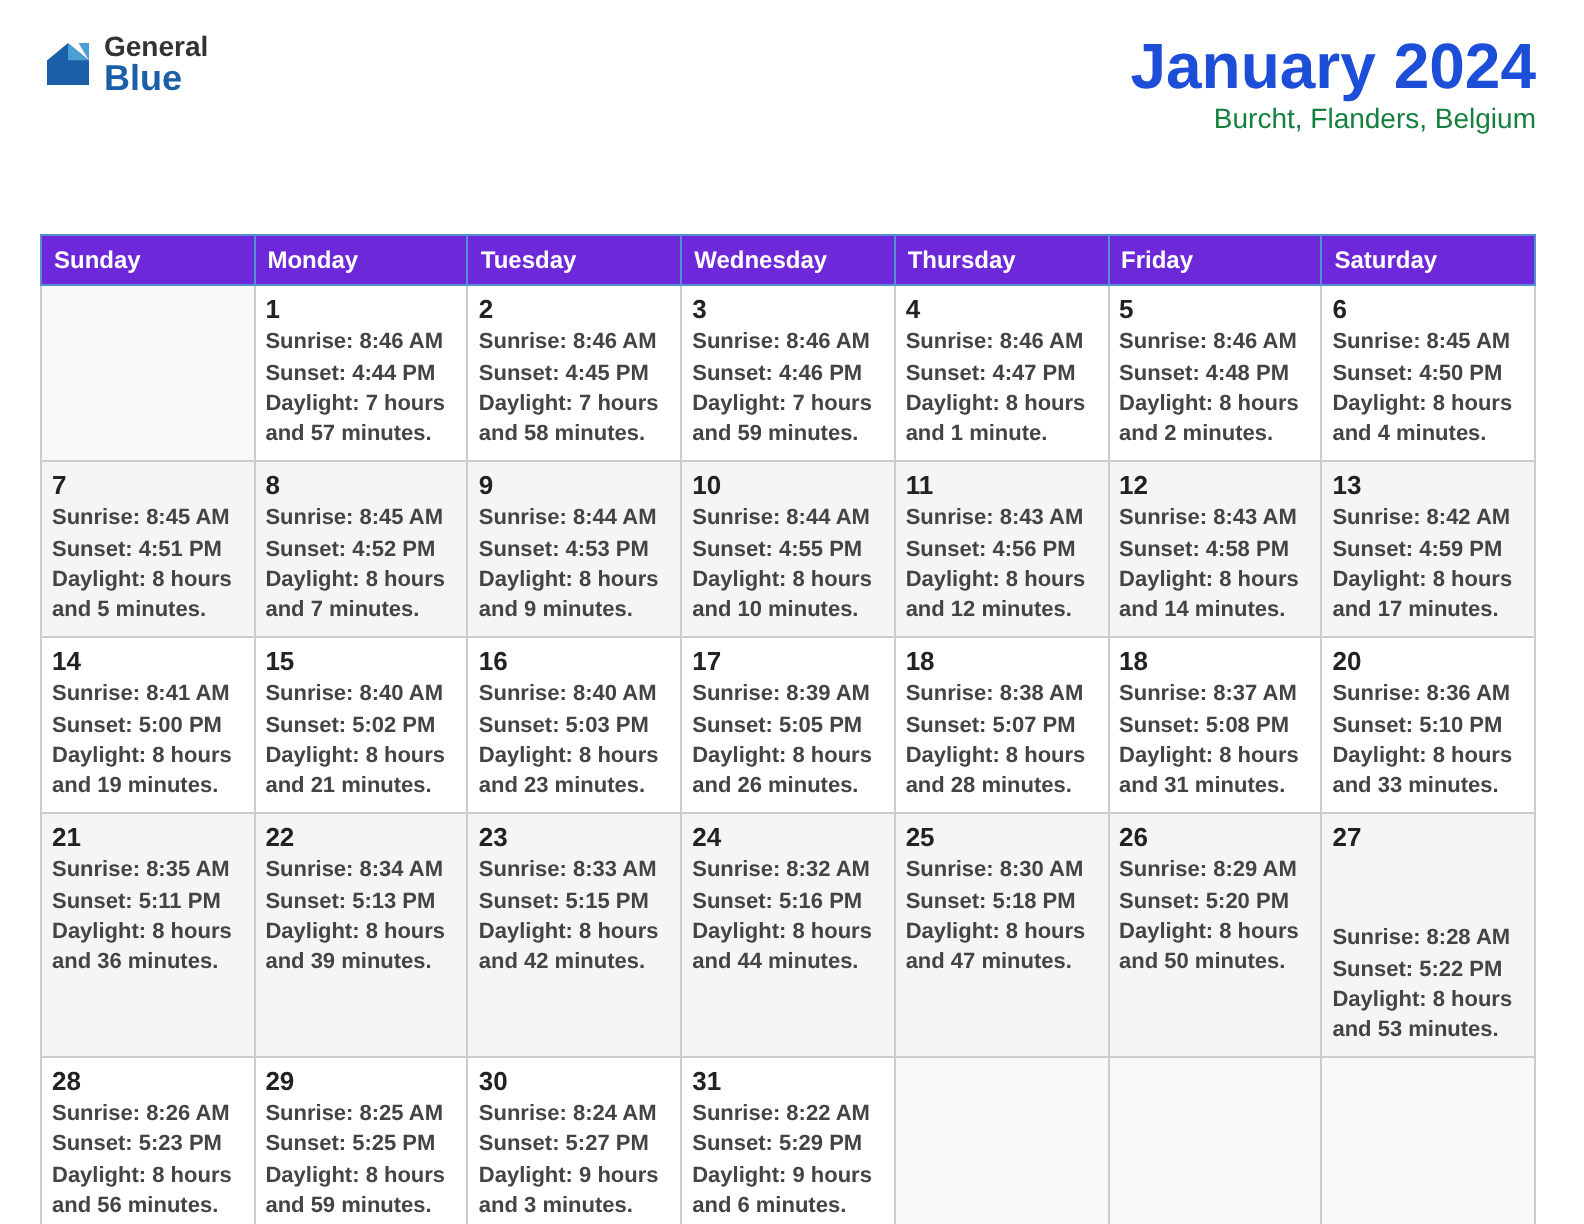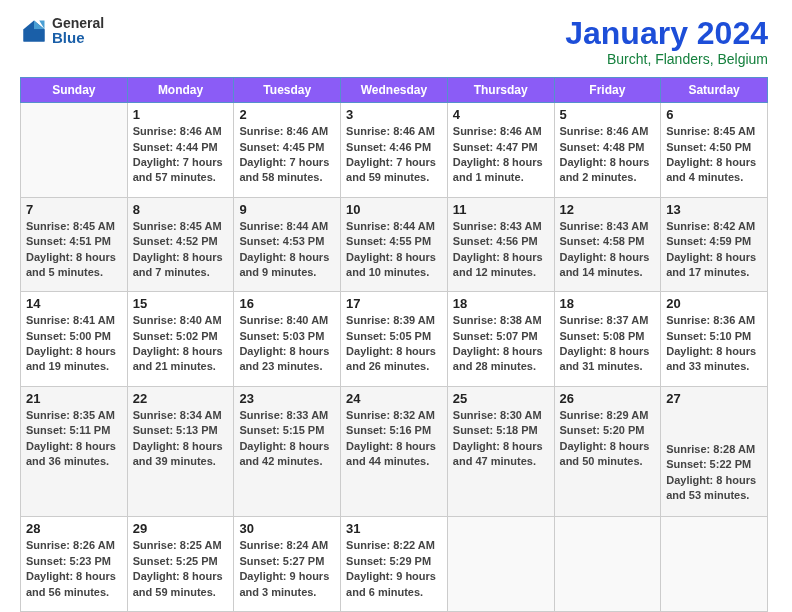--- a/index.html
+++ b/index.html
@@ -9,20 +9,21 @@
       width: 792px;
       height: 612px;
       overflow: hidden;
     }
     .page {
       width: 788px;
       height: 612px;
       padding: 16px 20px 0 20px;
       display: flex;
       flex-direction: column;
+      gap: 40px;
     }
     .header {
       display: flex;
       justify-content: space-between;
       align-items: flex-start;
       margin-bottom: 10px;
     }
     .logo {
       display: flex;
       align-items: center;
@@ -32,21 +33,21 @@
       display: flex;
       flex-direction: column;
       line-height: 1;
     }
     .logo-general {
       font-size: 14px;
       font-weight: bold;
       color: #333;
     }
     .logo-blue {
-      font-size: 15px;
+      font-size: 18px;
       font-weight: bold;
       color: #1a5fa8;
     }
     .logo-icon {
       width: 28px;
       height: 28px;
     }
     .title-block {
       text-align: right;
     }
@@ -60,26 +61,26 @@
       font-size: 14px;
       color: #15803d;
     }
     .calendar {
       flex: 1;
       border-collapse: collapse;
       width: 100%;
       table-layout: fixed;
     }
     .calendar thead tr th {
-      background-color: #8b5cf6;
+      background-color: #6d28d9;
       color: #fff;
       font-size: 12px;
       font-weight: bold;
       padding: 5px 6px;
-      text-align: center;
+      text-align: left;
       border: 1px solid #5590cc;
     }
     .calendar tbody tr td {
       border: 1px solid #ccc;
       vertical-align: top;
       padding: 4px 5px;
       font-size: 10px;
       color: #333;
       height: 88px;
     }

